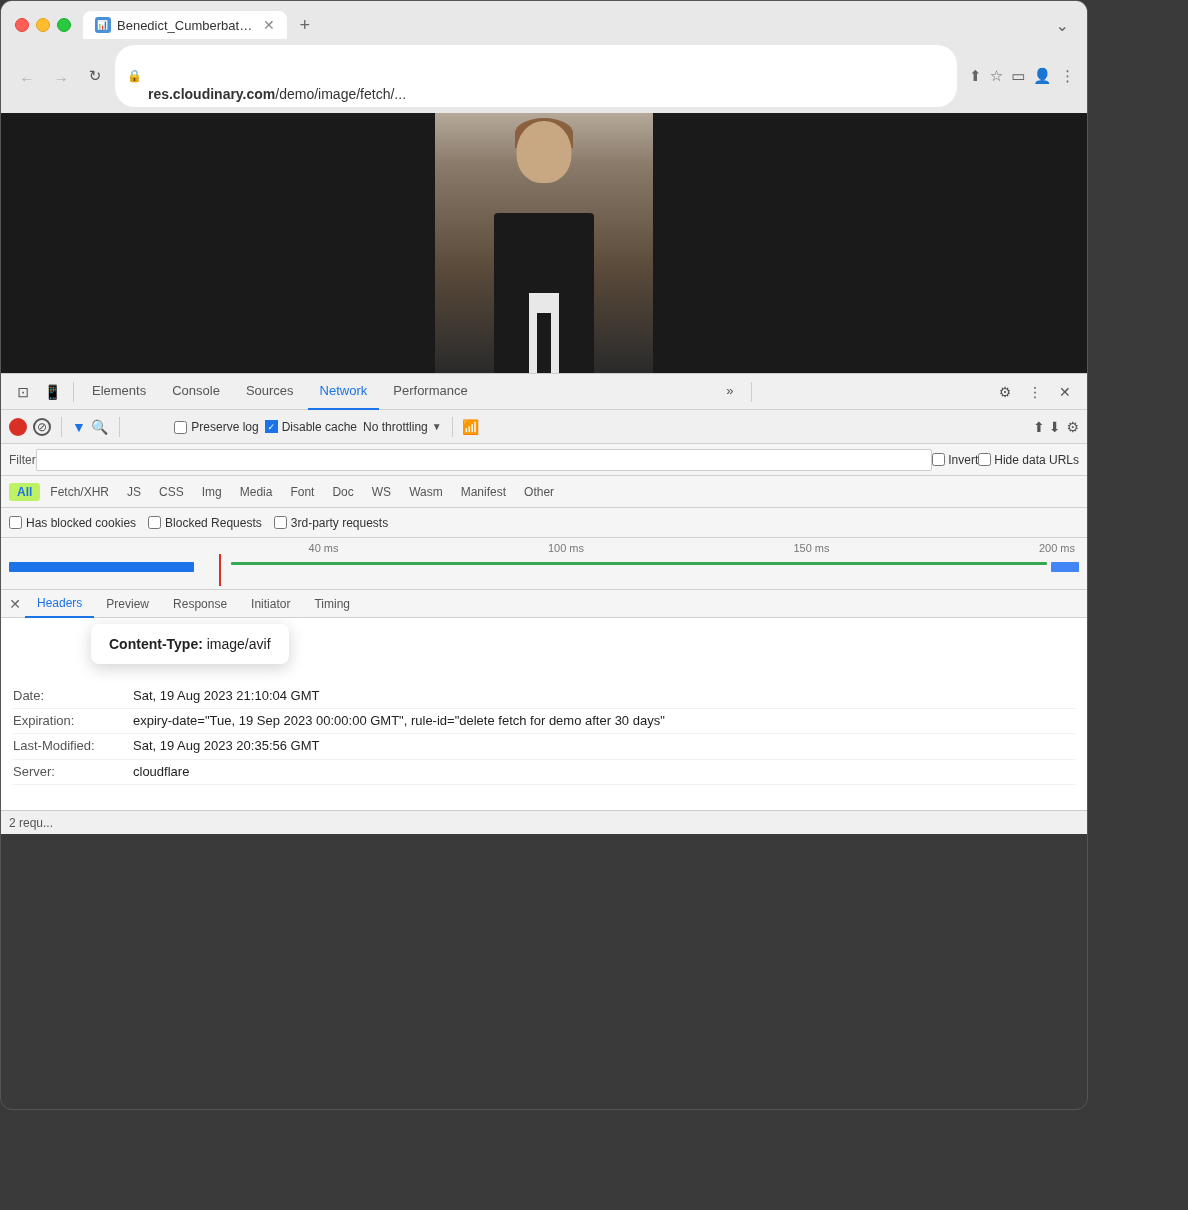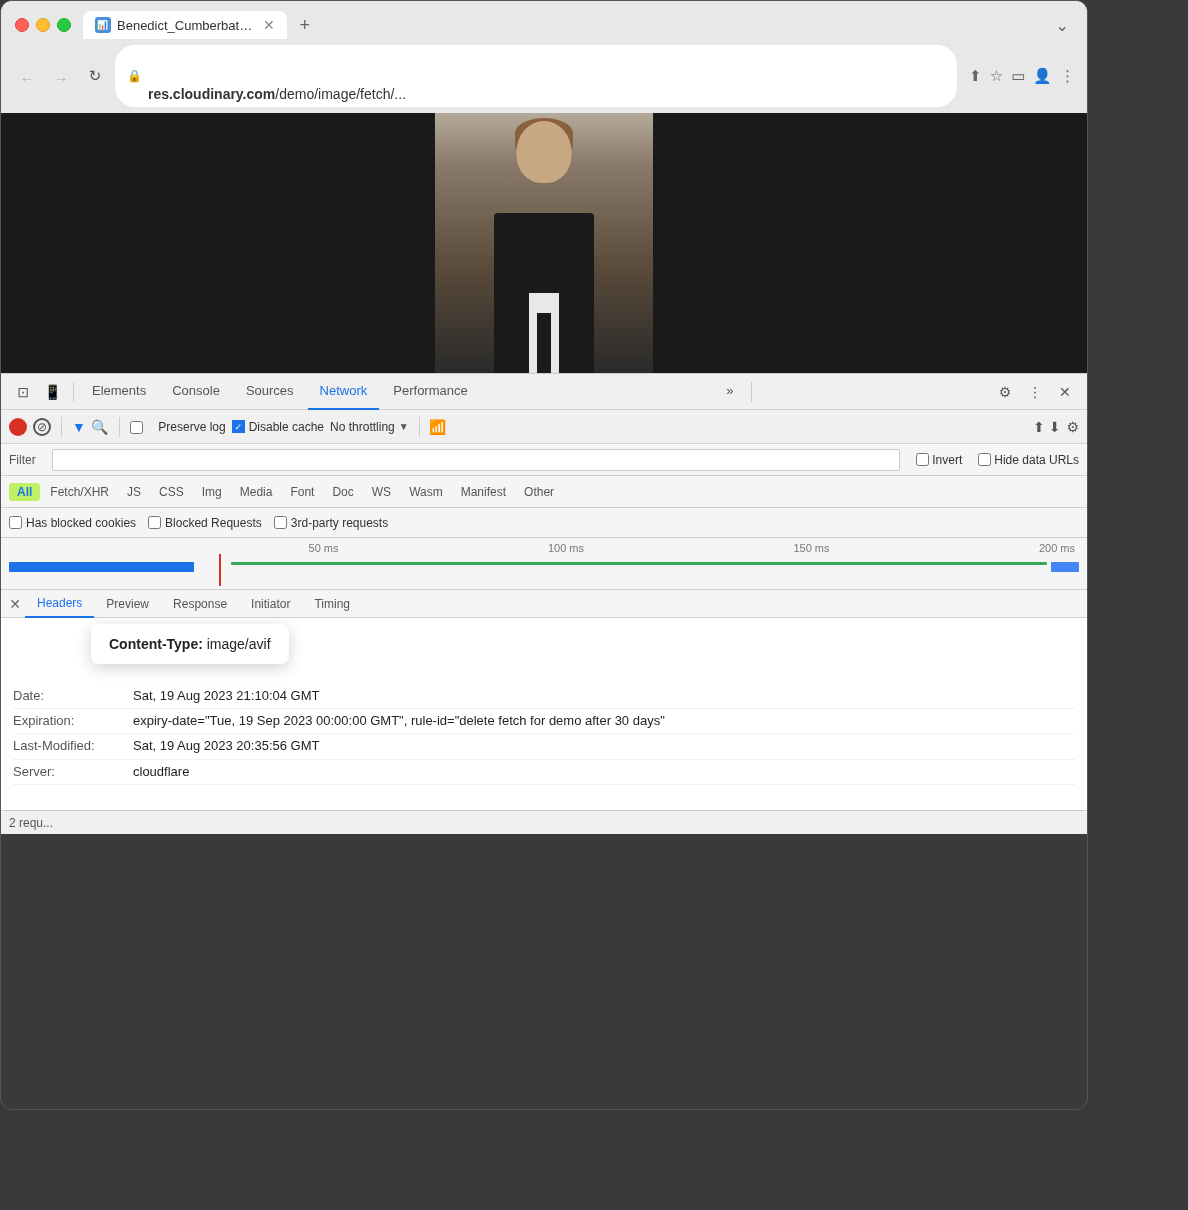--- a/index.html
+++ b/index.html
@@ -308,23 +308,24 @@
       color: #1a73e8;
       font-size: 14px;
     }
     .search-icon-btn {
       color: #555;
       font-size: 14px;
     }
     .preserve-log {
       display: flex;
       align-items: flex-end;
-      gap: 15px;
-      font-size: 12px;
-      color: #333;
+      gap: 4px;
+      font-size: 12px;
+      color: #333;
+      margin-left: 44px;
     }
     .checkbox-input {
       width: 13px;
       height: 13px;
     }
     .disable-cache {
       display: flex;
       align-items: center;
       gap: 4px;
       font-size: 12px;
@@ -369,21 +370,21 @@
       font-size: 14px;
     }
 
     
     .filter-bar {
       display: flex;
       align-items: center;
       background: #f5f5f5;
       border-bottom: 1px solid #d0d0d0;
       padding: 4px 8px;
-      gap: 16px;
+      gap: 0;
       height: 32px;
     }
     .filter-label {
       font-size: 12px;
       color: #555;
     }
     .filter-input-box {
       flex: 1;
       height: 22px;
       border: 1px solid #ccc;
@@ -803,21 +804,21 @@
     </label>
     <label class="cb-item">
       <input type="checkbox" style="">
       <span>3rd-party requests</span>
     </label>
   </div>
 
   <div class="timeline-area">
     <div class="timeline-ruler">
       <div class="ruler-marks">
-        <div class="ruler-mark">50 ms</div>
+        <div class="ruler-mark">40 ms</div>
         <div class="ruler-mark">100 ms</div>
         <div class="ruler-mark">150 ms</div>
         <div class="ruler-mark">200 ms</div>
       </div>
     </div>
     <div class="timeline-bars">
       <div class="bar-blue"></div>
       <div class="bar-green"></div>
       <div class="bar-blue-right"></div>
       <div class="red-line"></div>

